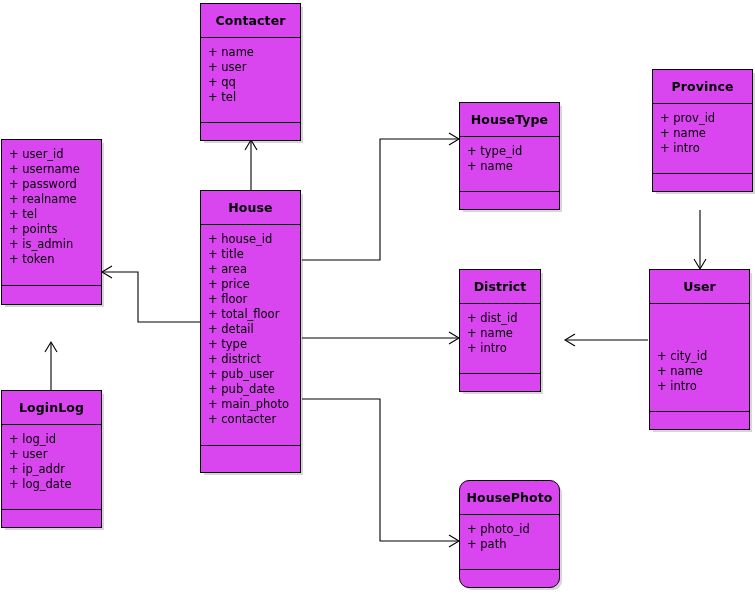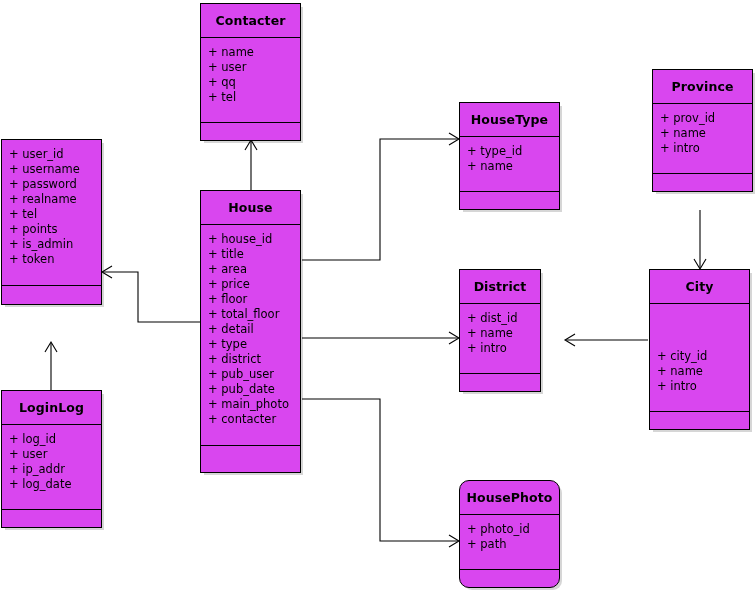--- a/index.html
+++ b/index.html
@@ -209,21 +209,21 @@
     <div class="uml-title">Province</div>
     <div class="uml-attrs" style="height:70px;">
       <div class="uml-attr">+ prov_id</div>
       <div class="uml-attr">+ name</div>
       <div class="uml-attr">+ intro</div>
     </div>
     <div class="uml-ops" style="height:17px;"></div>
   </div>
 
   <div class="uml-class" style="left:649px; top:269px; width:101px;">
-    <div class="uml-title">City</div>
+    <div class="uml-title">User</div>
     <div class="uml-attrs" style="height:70px;margin-top:38px;">
       <div class="uml-attr">+ city_id</div>
       <div class="uml-attr">+ name</div>
       <div class="uml-attr">+ intro</div>
     </div>
     <div class="uml-ops" style="height:17px;"></div>
   </div>
 
 </div>
 

